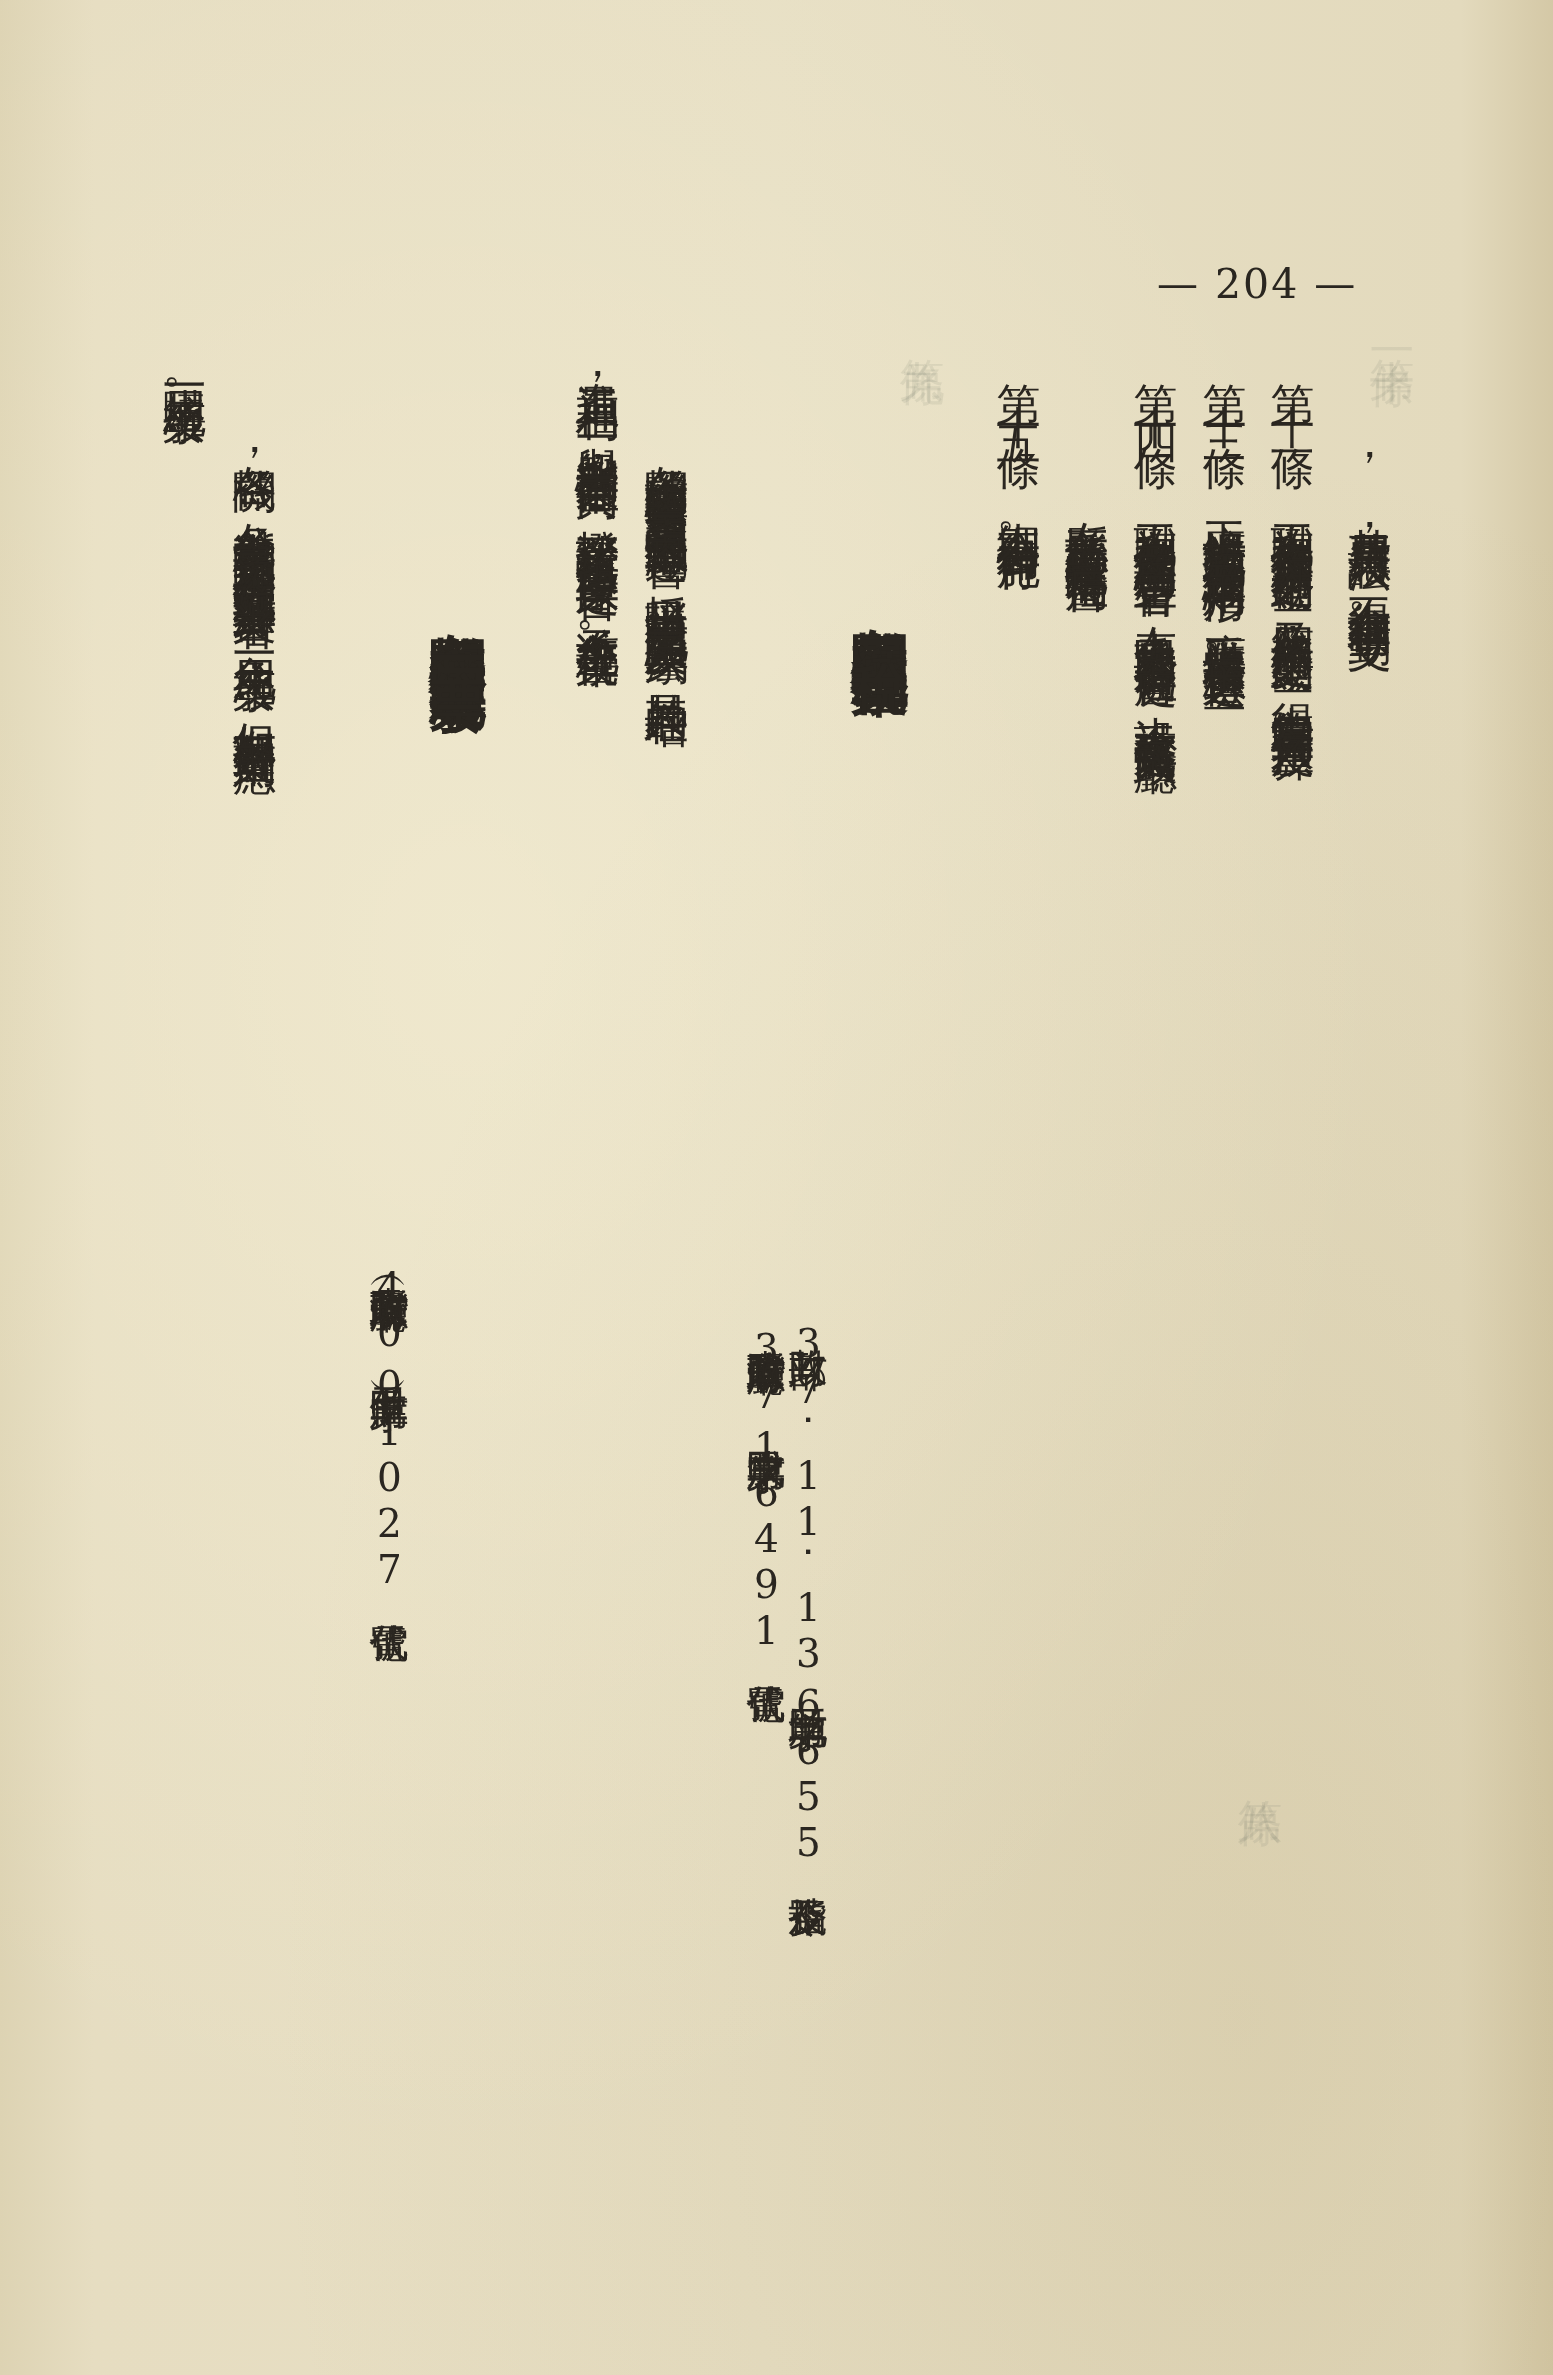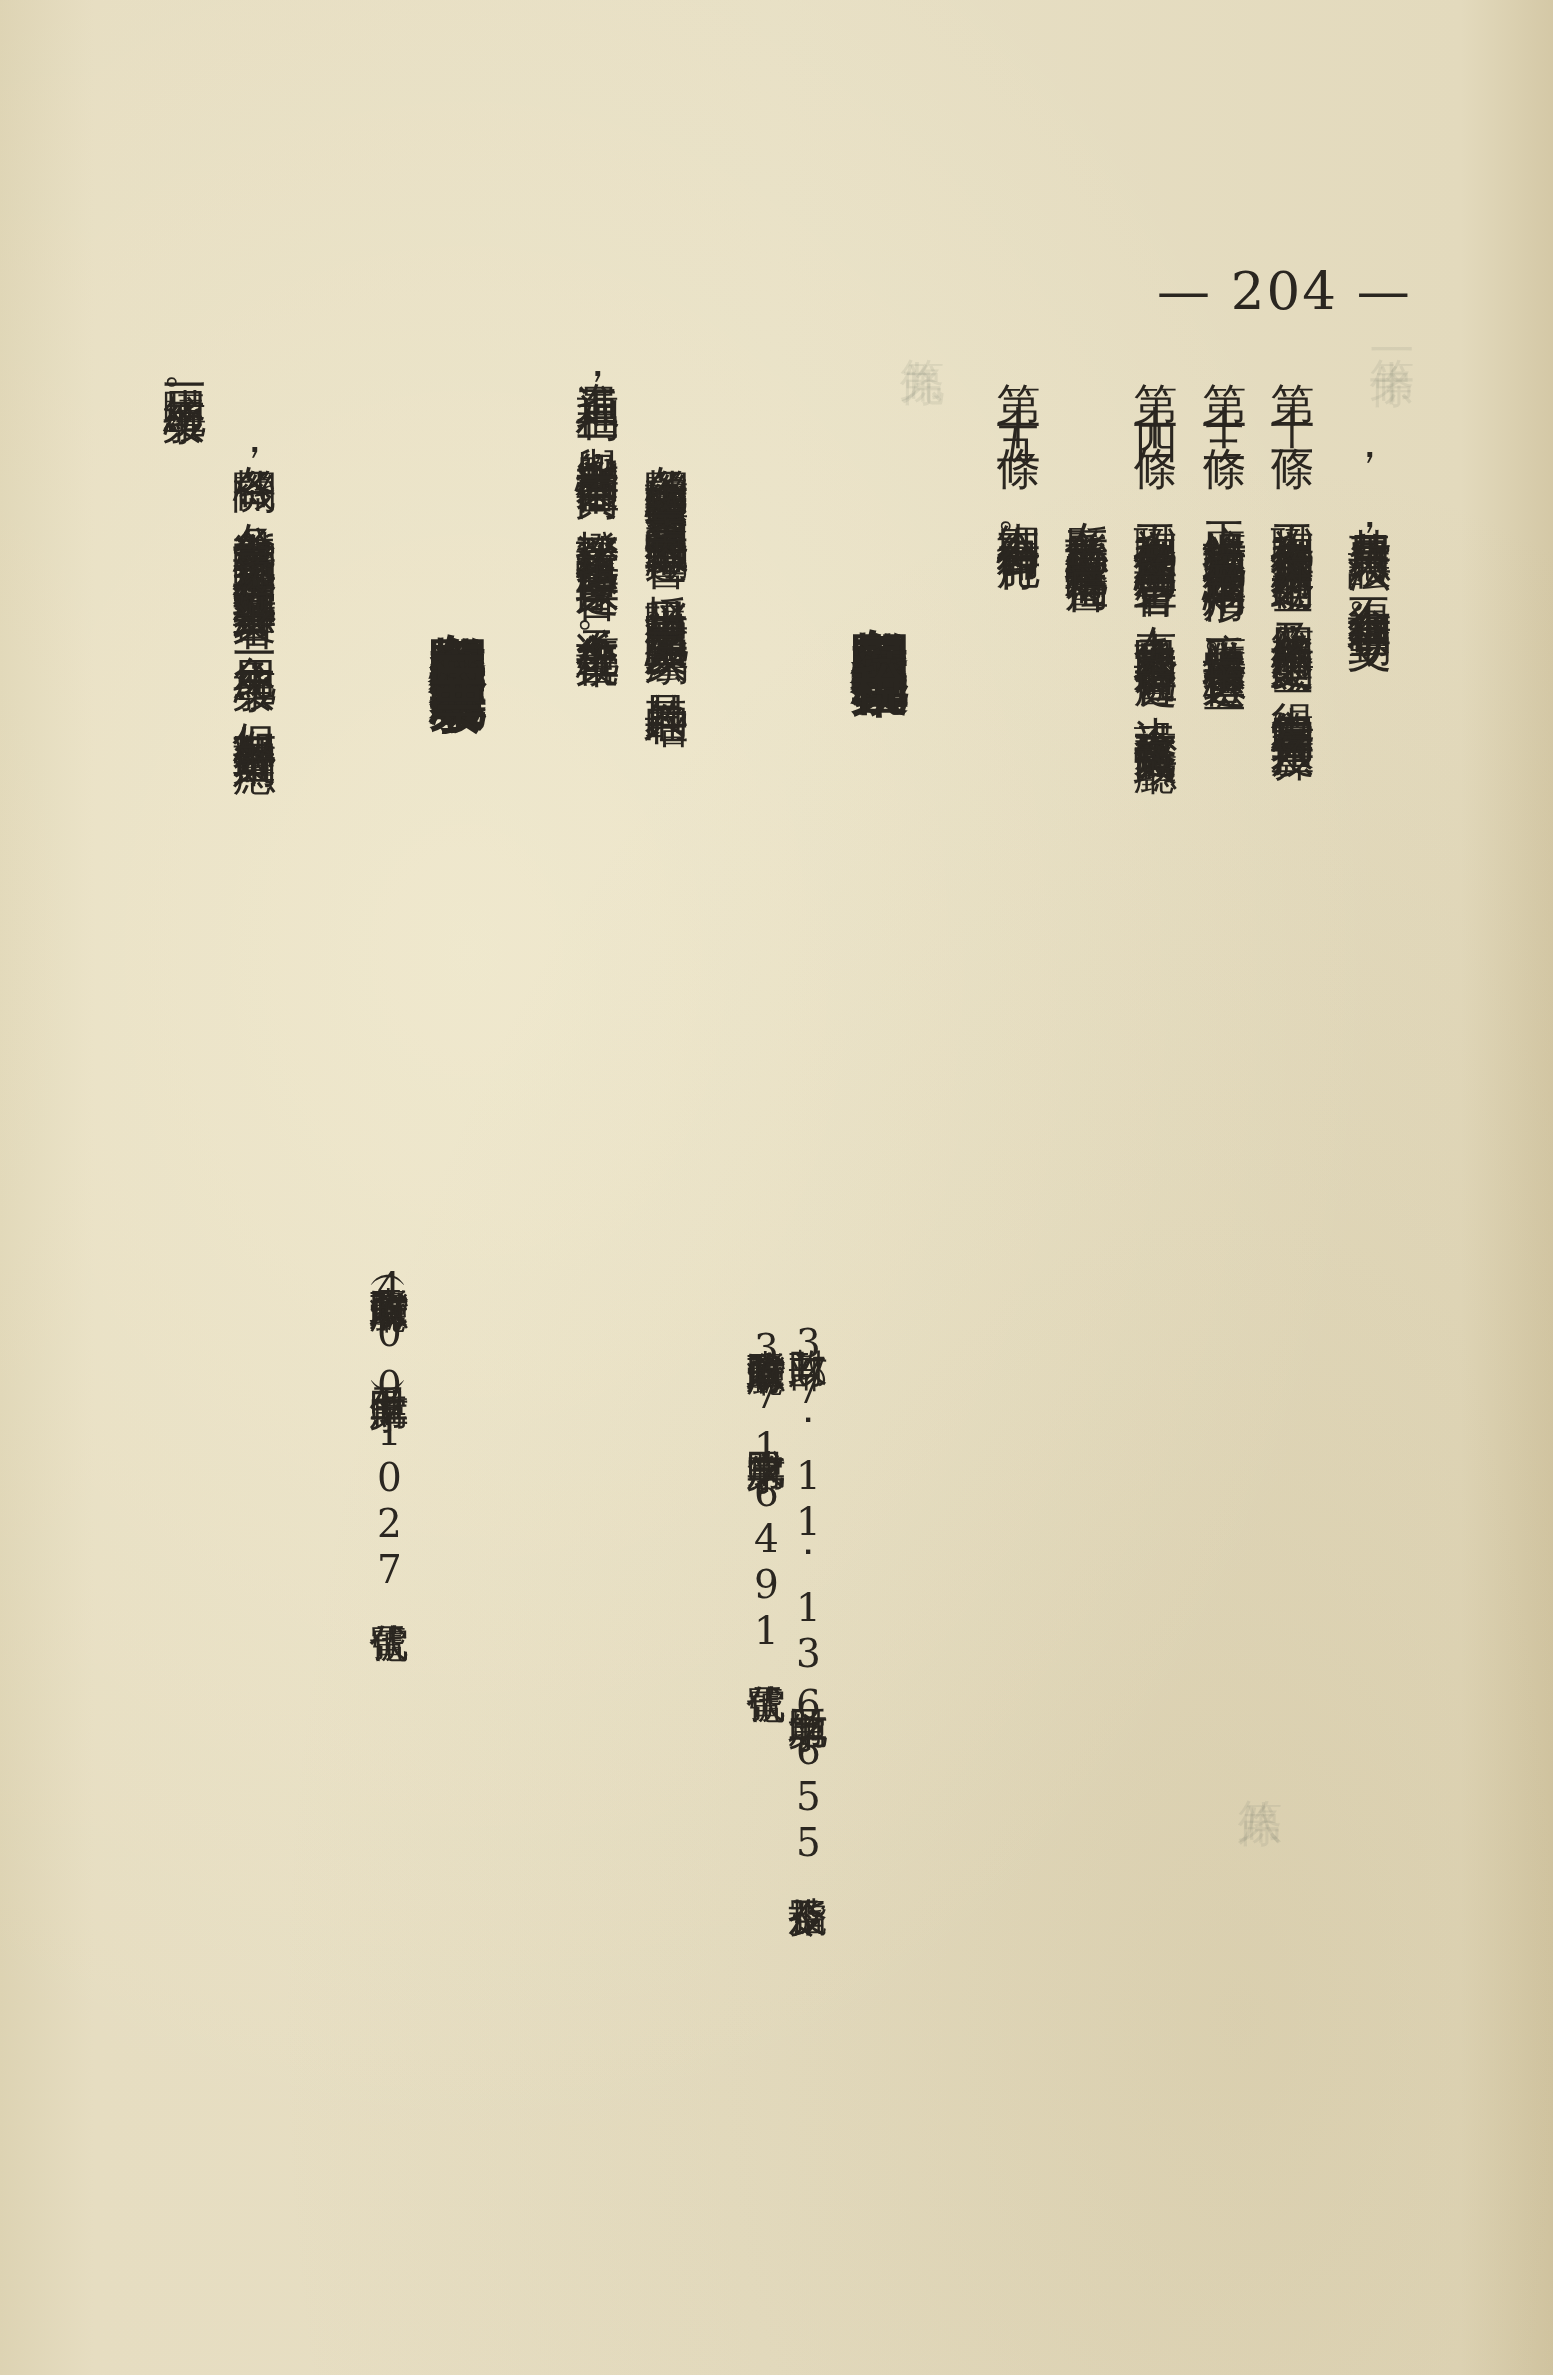--- a/index.html
+++ b/index.html
@@ -16,21 +16,21 @@
       radial-gradient(ellipse at 30% 40%, rgba(255,250,225,0.35), rgba(0,0,0,0) 60%),
       radial-gradient(ellipse at 80% 85%, rgba(170,150,100,0.18), rgba(0,0,0,0) 55%),
       linear-gradient(90deg, #ddd3b3 0%, #e6ddc1 6%, #e7dfc4 50%, #e3dabd 94%, #d4c8a6 100%);
   }
   .bleed {
     position: absolute; color: rgba(90,100,90,0.10);
     writing-mode: vertical-rl; font-size: 45px; letter-spacing: 2px;
   }
   .pagenum {
     position: absolute; left: 1157px; top: 260px;
-    font-size: 53px; letter-spacing: 2px; white-space: nowrap;
+    font-size: 41px; letter-spacing: 2px; white-space: nowrap;
     font-family: "DejaVu Serif", serif;
   }
   .col {
     position: absolute;
     writing-mode: vertical-rl;
     text-orientation: upright;
     white-space: nowrap;
     font-size: 44px; line-height: 1;
     letter-spacing: 3.3px;
   }

